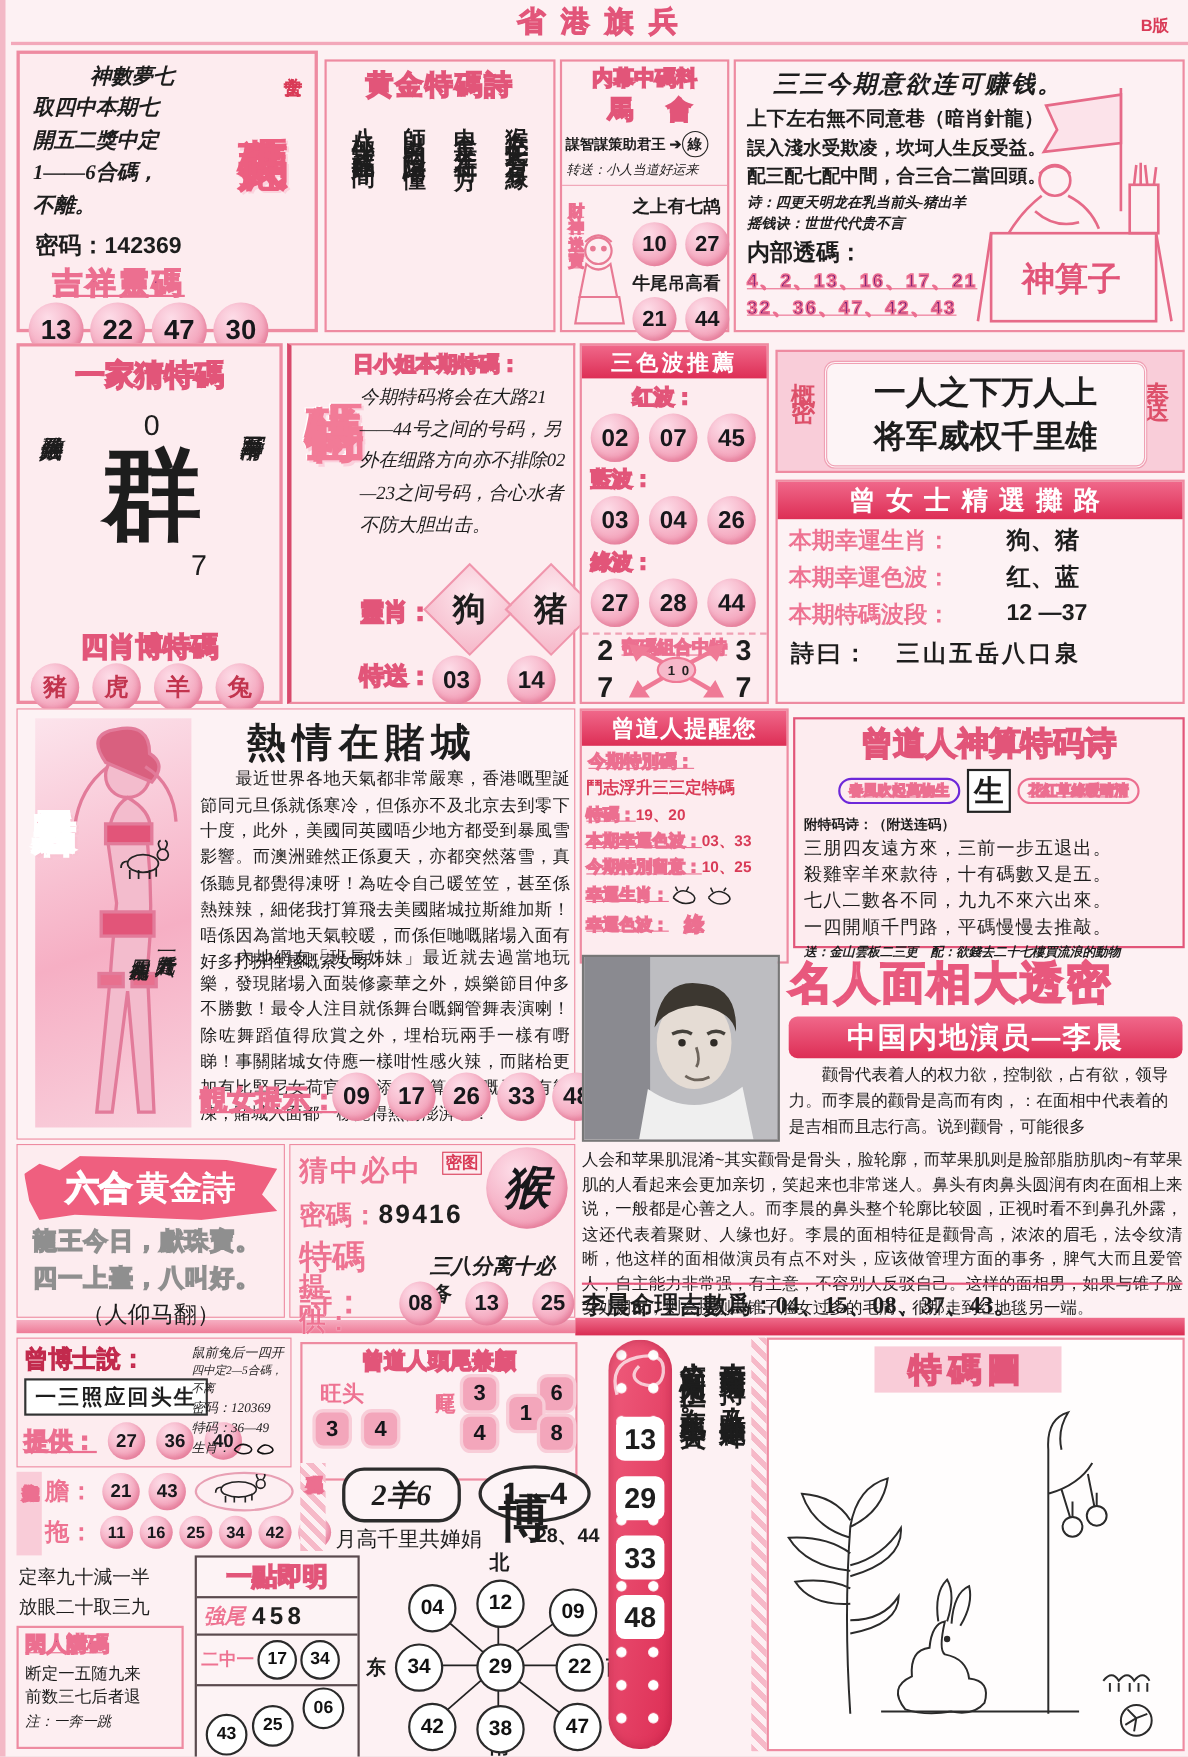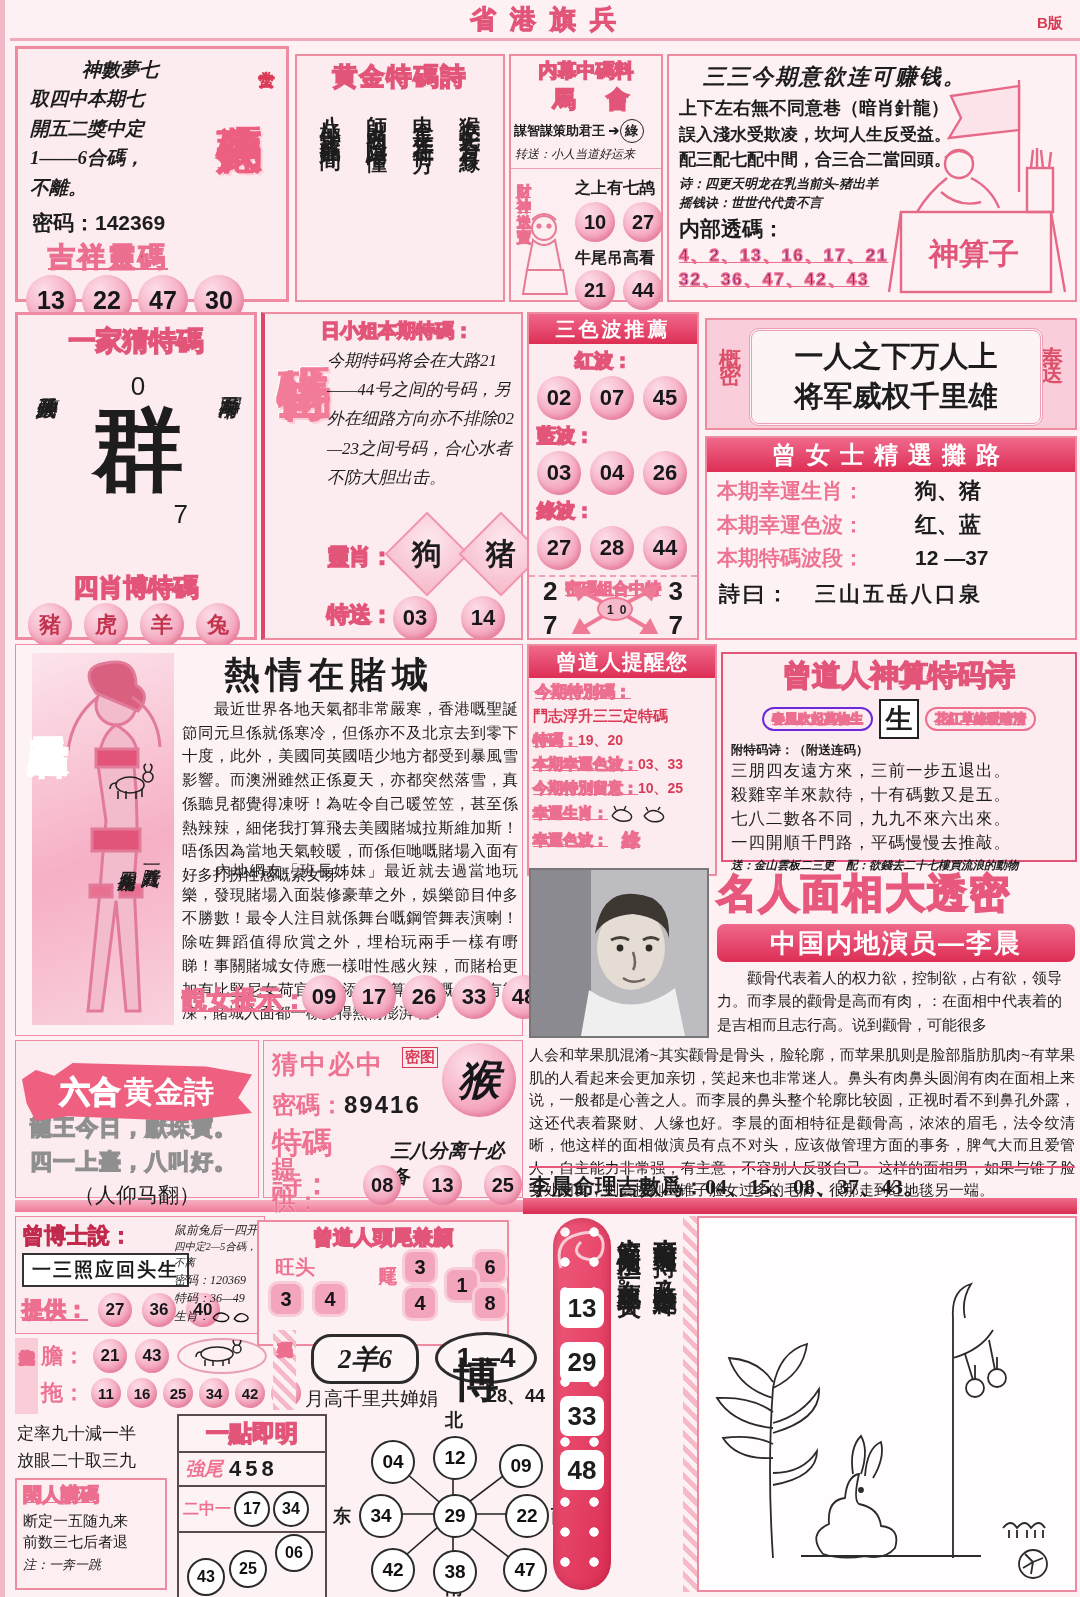--- a/index.html
+++ b/index.html
@@ -344,21 +344,21 @@
     <div class="abs banner" style="left:190px;top:58px;width:358px;height:38px;font-size:26px;border-radius:8px;letter-spacing:2px;">中国内地演员—李晨</div>
     <div class="abs" style="left:190px;top:100px;width:358px;font-size:15px;line-height:1.55;">　　颧骨代表着人的权力欲，控制欲，占有欲，领导力。而李晨的颧骨是高而有肉，：在面相中代表着的是吉相而且志行高。说到颧骨，可能很多</div>
     <div class="abs" style="left:2px;top:178px;width:546px;font-size:15px;line-height:1.5;text-align:justify;">人会和苹果肌混淆~其实颧骨是骨头，脸轮廓，而苹果肌则是脸部脂肪肌肉~有苹果肌的人看起来会更加亲切，笑起来也非常迷人。鼻头有肉鼻头圆润有肉在面相上来说，一般都是心善之人。而李晨的鼻头整个轮廓比较圆，正视时看不到鼻孔外露，这还代表着聚财、人缘也好。李晨的面相特征是颧骨高，浓浓的眉毛，法令纹清晰，他这样的面相做演员有点不对头，应该做管理方面的事务，脾气大而且爱管人，自主能力非常强，有主意，不容别人反驳自己。这样的面相男，如果与锥子脸女处朋友，则会挑剔出锥子脸女过多的毛病，很那走到红地毯另一端。</div>
     <div class="abs serif b" style="left:2px;top:300px;width:546px;font-size:22px;border-top:2px solid #e8587d;padding-top:4px;">李晨命理吉數爲：04、15、08、37、43。</div>
   </div>
 
   <div class="abs" style="left:10px;top:1200px;width:508px;height:12px;background:linear-gradient(#f6afc2,#ee7b97);"></div>
   <div class="abs" style="left:518px;top:1198px;width:554px;height:16px;background:linear-gradient(#ef6d8c,#d92c52);"></div>
 
   <div class="box" style="left:10px;top:1040px;width:244px;height:158px;border-width:1.5px;">
-    <div class="abs" style="left:6px;top:22px;width:230px;height:58px;background:#ef5f7f;clip-path:polygon(0 28%,6% 12%,14% 22%,22% 0,80% 6%,100% 20%,94% 60%,100% 86%,70% 100%,20% 92%,6% 100%,2% 70%);display:flex;align-items:center;justify-content:center;gap:4px;">
+    <div class="abs" style="left:6px;top:10px;width:230px;height:58px;background:#ef5f7f;clip-path:polygon(0 28%,6% 12%,14% 22%,22% 0,80% 6%,100% 20%,94% 60%,100% 86%,70% 100%,20% 92%,6% 100%,2% 70%);display:flex;align-items:center;justify-content:center;gap:4px;">
       <span style="font-size:30px;font-weight:900;color:#ef5f7f;text-shadow:none;-webkit-text-stroke:1.5px #fff;color:#e8426a;background:#fff0;">六合</span>
       <span style="font-size:30px;font-weight:900;color:#fff;">黄金詩</span>
     </div>
     <div class="gray-outline" style="font-size:22px;padding:72px 0 0 14px;letter-spacing:1px;">龍王今日，獻珠寶。</div>
     <div class="gray-outline" style="font-size:22px;padding:4px 0 0 14px;letter-spacing:1px;">四一上臺，八叫好。</div>
     <div class="serif" style="font-size:21px;text-align:center;padding-top:4px;">（人仰马翻）</div>
   </div>
 
   <div class="box" style="left:258px;top:1040px;width:260px;height:158px;border-width:1.5px;">
     <div class="abs plabel" style="left:8px;top:6px;font-size:26px;letter-spacing:2px;">猜中必中</div>
@@ -436,21 +436,21 @@
     <div>定率九十減一半</div>
     <div>放眼二十取三九</div>
   </div>
   <div class="abs" style="left:10px;top:1478px;width:152px;height:112px;border:2px solid #ee8ba1;box-sizing:border-box;background:#fdeef1;">
     <div class="outline2" style="font-size:19px;padding:2px 0 0 6px;">閑人講碼</div>
     <div class="serif" style="font-size:15px;padding:4px 0 0 6px;">断定一五随九来</div>
     <div class="serif" style="font-size:15px;padding:2px 0 0 6px;">前数三七后者退</div>
     <div class="hand" style="font-size:13px;padding:4px 0 0 6px;">注：一奔一跳</div>
   </div>
 
-  <div class="abs" style="left:252px;top:1220px;width:252px;height:126px;border:2px solid #ee8ba1;background:#fdf0f3;box-sizing:border-box;">
+  <div class="abs" style="left:268px;top:1220px;width:252px;height:126px;border:2px solid #ee8ba1;background:#fdf0f3;box-sizing:border-box;">
     <div class="outline" style="font-size:20px;text-align:center;margin-top:2px;">曾道人頭尾兼顧</div>
     <div class="abs plabel" style="left:16px;top:32px;font-size:20px;">旺头</div>
     <div class="abs row" style="left:12px;top:62px;gap:14px;">
       <span class="blot">3</span>
       <span class="blot">4</span>
     </div>
     <div class="abs vert plabel" style="left:116px;top:30px;font-size:19px;height:64px;">旺尾</div>
     <div class="abs row" style="left:146px;top:30px;gap:40px;">
       <span class="blot">3</span>
       <span class="blot">6</span>
@@ -521,20 +521,23 @@
     <div class="abs b" style="left:7px;top:124px;width:44px;height:40px;background:#fff;border-radius:8px;display:flex;align-items:center;justify-content:center;font-size:26px;">29</div>
     <div class="abs b" style="left:7px;top:178px;width:44px;height:40px;background:#fff;border-radius:8px;display:flex;align-items:center;justify-content:center;font-size:26px;">33</div>
     <div class="abs b" style="left:7px;top:232px;width:44px;height:40px;background:#fff;border-radius:8px;display:flex;align-items:center;justify-content:center;font-size:26px;">48</div>
   </div>
 
   <div class="abs vert serif b" style="left:644px;top:1222px;height:370px;font-size:24px;letter-spacing:2px;">前景光明可一搏，及時出手定乾坤，</div>
   <div class="abs vert serif b" style="left:608px;top:1222px;height:370px;font-size:24px;letter-spacing:2px;">節節高升見永恒，在此一舉不容失。</div>
 
   <div class="abs stripes" style="left:678px;top:1216px;width:14px;height:376px;"></div>
   <div class="abs" style="left:692px;top:1216px;width:380px;height:376px;border:2px solid #ee8ba1;background:#fffdfd;box-sizing:border-box;">
+    <div class="abs" style="left:96px;top:6px;width:170px;height:42px;background:#f9ccd8;display:flex;align-items:center;justify-content:center;">
+      <span class="outline" style="font-size:30px;letter-spacing:6px;">特碼圖</span>
+    </div>
     <svg class="abs" style="left:4px;top:40px;" width="370" height="330" viewBox="0 0 370 330">
       <g stroke="#2b2b2b" stroke-width="1.8" fill="none">
         <path d="M70 300 q-6 -90 0 -170 M70 140 q-34 -10 -44 -40 q30 2 44 24 M70 170 q-40 -4 -56 -30 q34 -2 56 14 M70 200 q-36 2 -50 -20 q30 -4 50 6 M70 130 q6 -36 34 -44 q-4 30 -34 44 M70 165 q30 -8 46 -34 q2 30 -46 44 M70 215 q30 0 44 -22 q0 26 -44 34"></path>
         <path d="M250 300 V60 q-2 -28 18 -34 q-10 16 -6 34 M250 100 q28 -8 40 -28 M262 96 l8 26 M286 82 l6 30"></path>
         <circle cx="272" cy="130" r="9"></circle>
           <circle cx="294" cy="120" r="9"></circle>
         <path d="M272 121 v-14 M294 111 v-12"></path>
         <path d="M120 296 q-16 -20 6 -30 q-2 -24 16 -26 q2 -22 14 -24 q-6 26 0 30 q20 4 22 22 q20 2 14 22 q-10 12 -30 8 q-24 4 -42 -2z"></path>
         <path d="M150 216 q-4 -26 8 -38 q8 14 0 38 M162 218 q2 -28 16 -34 q4 16 -8 36"></path>
         <circle cx="158" cy="232" r="2" fill="#2b2b2b"></circle>

